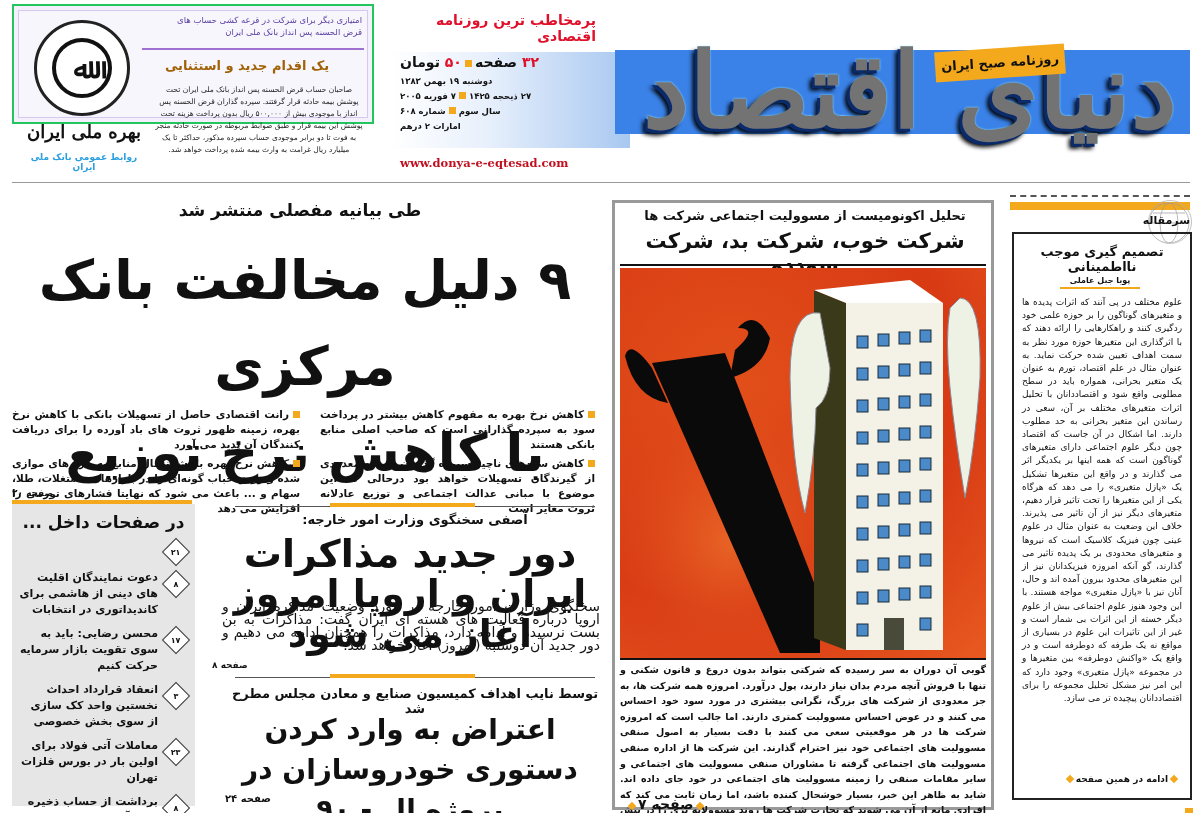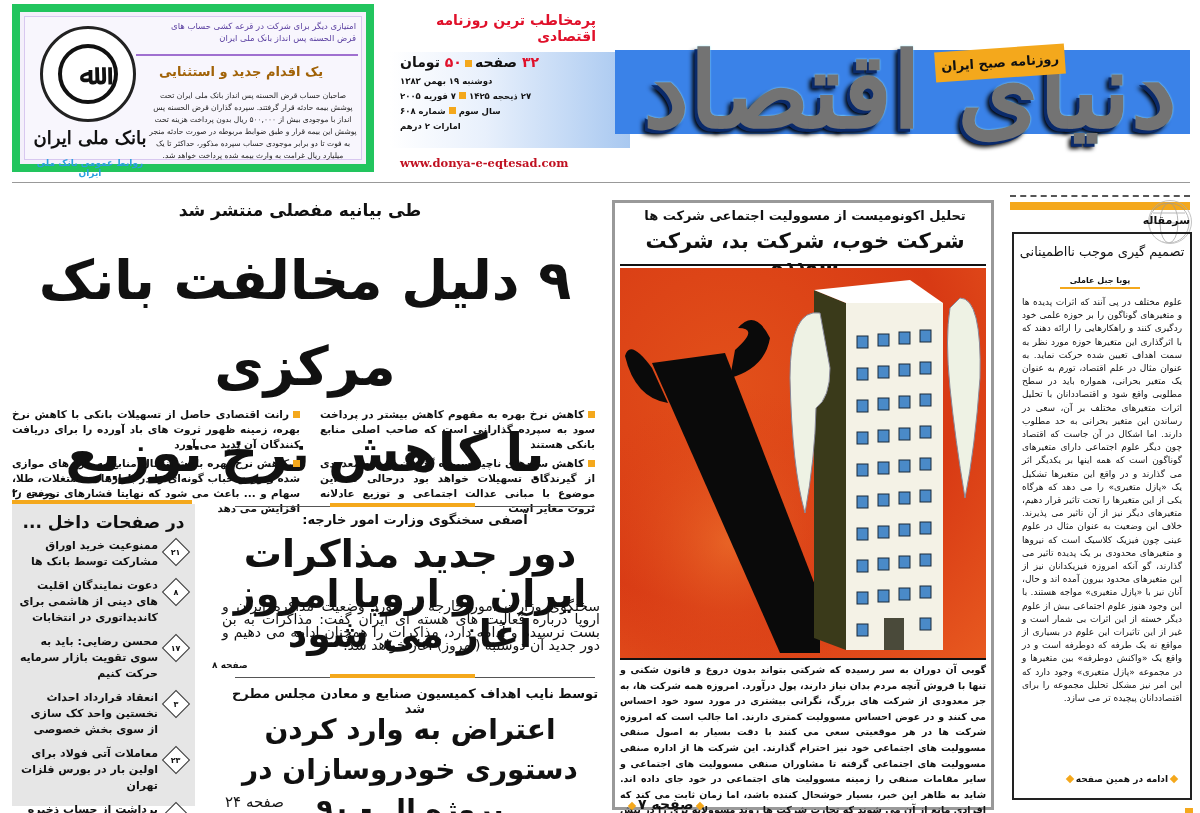--- a/index.html
+++ b/index.html
@@ -1,19 +1,19 @@
 <!DOCTYPE html>
 <html><head>
 <meta charset="utf-8">
 <style>
 *{box-sizing:border-box;margin:0;padding:0}
 body{width:1200px;height:813px;background:#fff;font-family:"DejaVu Sans",sans-serif;color:#111;position:relative;overflow:hidden;direction:rtl}
 .abs{position:absolute}
 
-#ad{left:12px;top:4px;width:362px;height:168px;border:8px solid #22c55e;background:#f4f0fb;direction:rtl}
+#ad{left:12px;top:4px;width:362px;height:120px;border:2px solid #22c55e;background:#f4f0fb;direction:rtl}
 #ad .inner{position:absolute;inset:4px;border:1px solid #d8c8f0;background:#f8f6fd}
 #ad .topline{position:absolute;right:10px;top:8px;width:200px;font-size:8.5px;color:#5a3fa0;text-align:right;line-height:12px}
 #ad .hline{position:absolute;right:8px;top:42px;width:222px;height:2px;background:#a070d0}
 #ad .headline{position:absolute;right:30px;top:52px;width:190px;text-align:center;font-size:13px;font-weight:bold;color:#a16207}
 #ad .body{position:absolute;right:8px;top:78px;width:210px;font-size:7.5px;line-height:12px;text-align:center;color:#222}
 #ad .logo{position:absolute;left:20px;top:14px;width:96px;height:96px;border-radius:50%;border:3px solid #222;background:#fff;display:flex;align-items:center;justify-content:center}
 #ad .logo .emb{width:60px;height:60px;border-radius:50%;border:4px solid #111;display:flex;align-items:center;justify-content:center;font-size:28px;font-weight:bold}
 #ad .bankname{position:absolute;left:10px;top:115px;width:120px;text-align:center;font-family:"DejaVu Serif",serif;font-size:18px;font-weight:bold}
 #ad .pr{position:absolute;left:10px;top:146px;width:120px;text-align:center;font-size:9px;color:#2aa0e0;font-weight:bold}
 
@@ -50,59 +50,59 @@
 #s2-top{left:235px;top:506px;width:360px;height:1px;background:#555}
 #s2-topbar{left:330px;top:503px;width:145px;height:4px;background:#f4a81c}
 #kicker2{left:230px;top:512px;width:370px;text-align:center;font-size:13px;font-weight:bold}
 #hl2{left:215px;top:534px;width:390px;text-align:center;font-size:38px;font-weight:bold;line-height:40px}
 #body2{left:222px;top:600px;width:378px;font-size:14px;line-height:13px;text-align:justify}
 #pg8{left:212px;top:660px;font-size:9px;font-weight:bold}
 #s3-top{left:235px;top:677px;width:360px;height:1px;background:#555}
 #s3-topbar{left:330px;top:674px;width:145px;height:4px;background:#f4a81c}
 #kicker3{left:230px;top:686px;width:370px;text-align:center;font-size:13px;font-weight:bold}
 #hl3{left:225px;top:710px;width:370px;text-align:center;font-size:28px;font-weight:bold;line-height:40px}
-#pg24{left:225px;top:793px;font-size:15px;font-weight:normal}
+#pg24{left:225px;top:793px;font-size:10px;font-weight:bold}
 
 
 #feature{left:612px;top:200px;width:382px;height:610px;border:3px solid #999;background:#fff}
 #f-kicker{left:625px;top:208px;width:360px;text-align:center;font-size:13px;font-weight:bold}
 #f-hl{left:625px;top:229px;width:360px;text-align:center;font-size:21px;font-weight:bold}
 #f-rule{left:620px;top:264px;width:366px;height:2px;background:#111}
 #illus{left:620px;top:268px;width:366px;height:392px;background:radial-gradient(circle at 30% 30%,#e2501a,#d83a14 60%,#e85a20);overflow:hidden;border-bottom:2px solid #111}
 #f-body{left:620px;top:662px;width:366px;font-size:9.5px;font-weight:bold;line-height:15.6px;text-align:justify}
 #f-pg{left:626px;top:796px;font-size:14px;font-weight:bold}
 .dot{display:inline-block;width:6px;height:6px;background:#f4a81c;transform:rotate(45deg);margin:0 3px}
 
 
 #ed-dash{left:1010px;top:195px;width:180px;border-top:2px dashed #555}
 #ed-bar{left:1010px;top:202px;width:180px;height:8px;background:#f4a81c}
 #globe{left:1148px;top:200px;width:44px;height:44px;border-radius:50%;border:1px solid #aaa;overflow:hidden;opacity:.7}
 #ed-label{left:1060px;top:214px;width:130px;text-align:right;font-size:11px;font-weight:bold}
 #ed-box{left:1012px;top:232px;width:180px;height:568px;border:2px solid #222}
-#ed-title{left:1014px;top:244px;width:176px;text-align:center;font-size:13px;font-weight:normal}
+#ed-title{left:1014px;top:244px;width:176px;text-align:center;font-size:13px;font-weight:bold}
 #ed-author{left:1060px;top:276px;width:80px;text-align:center;font-size:8px;font-weight:bold;border-bottom:2px solid #f4a81c;padding-bottom:2px}
 #ed-body{left:1022px;top:296px;width:160px;font-size:9px;line-height:13.2px;text-align:justify}
 #ed-foot{left:1030px;top:774px;width:150px;text-align:right;font-size:9px;font-weight:bold;background:#fff}
 #ed-sq{left:1185px;top:808px;width:8px;height:5px;background:#f4a81c}
 
 #mast-rule{left:12px;top:182px;width:1178px;height:1px;background:#999}
 </style>
 </head>
 <body>
 
 <div id="ad" class="abs">
   <div class="inner"></div>
   <div class="topline">امتیازی دیگر برای شرکت در قرعه کشی حساب های قرض الحسنه پس انداز بانک ملی ایران</div>
   <div class="hline"></div>
   <div class="headline">یک اقدام جدید و استثنایی</div>
   <div class="body">صاحبان حساب قرض الحسنه پس انداز بانک ملی ایران تحت پوشش بیمه حادثه قرار گرفتند. سپرده گذاران قرض الحسنه پس انداز با موجودی بیش از ۵۰۰,۰۰۰ ریال بدون پرداخت هزینه تحت پوشش این بیمه قرار و طبق ضوابط مربوطه در صورت حادثه منجر به فوت تا دو برابر موجودی حساب سپرده مذکور، حداکثر تا یک میلیارد ریال غرامت به وارث بیمه شده پرداخت خواهد شد.</div>
   <div class="logo">
       <div class="emb">ﷲ</div>
     </div>
-  <div class="bankname">بانک ملی ایران</div>
+  <div class="bankname">بهره ملی ایران</div>
   <div class="pr">روابط عمومی بانک ملی ایران</div>
 </div>
 
 <div id="slogan" class="abs">پرمخاطب ترین روزنامه اقتصادی</div>
 <div id="pricebox" class="abs">
   <div class="l1" style="right:auto;left:10px;top:2px">
     <span class="red">۳۲</span> <span>صفحه</span><span class="sq"></span><span class="red">۵۰</span> <span>تومان</span>
   </div>
   <div class="ln" style="right:auto;left:10px;top:24px">دوشنبه ۱۹ بهمن ۱۳۸۳</div>
   <div class="ln" style="right:auto;left:10px;top:39px"><span>۲۷ ذیحجه ۱۴۲۵</span><span class="sq"></span><span>۷ فوریه ۲۰۰۵</span></div>
@@ -132,21 +132,20 @@
 </div>
 <div id="pg20" class="abs pgref">صفحه ۲۰</div>
 
 <div id="bar-l" class="abs"></div>
 <div id="inside" class="abs">
   <div class="t">در صفحات داخل ...</div>
   <div class="it">
       <div class="num">
         <span>۲۱</span>
       </div>
-      <div class="tx">ممنوعیت خرید اوراق مشارکت توسط بانک ها</div>
     </div>
   <div class="it">
       <div class="num">
         <span>۸</span>
       </div>
       <div class="tx">دعوت نمایندگان اقلیت های دینی از هاشمی برای کاندیداتوری در انتخابات</div>
     </div>
   <div class="it">
       <div class="num">
         <span>۱۷</span>

